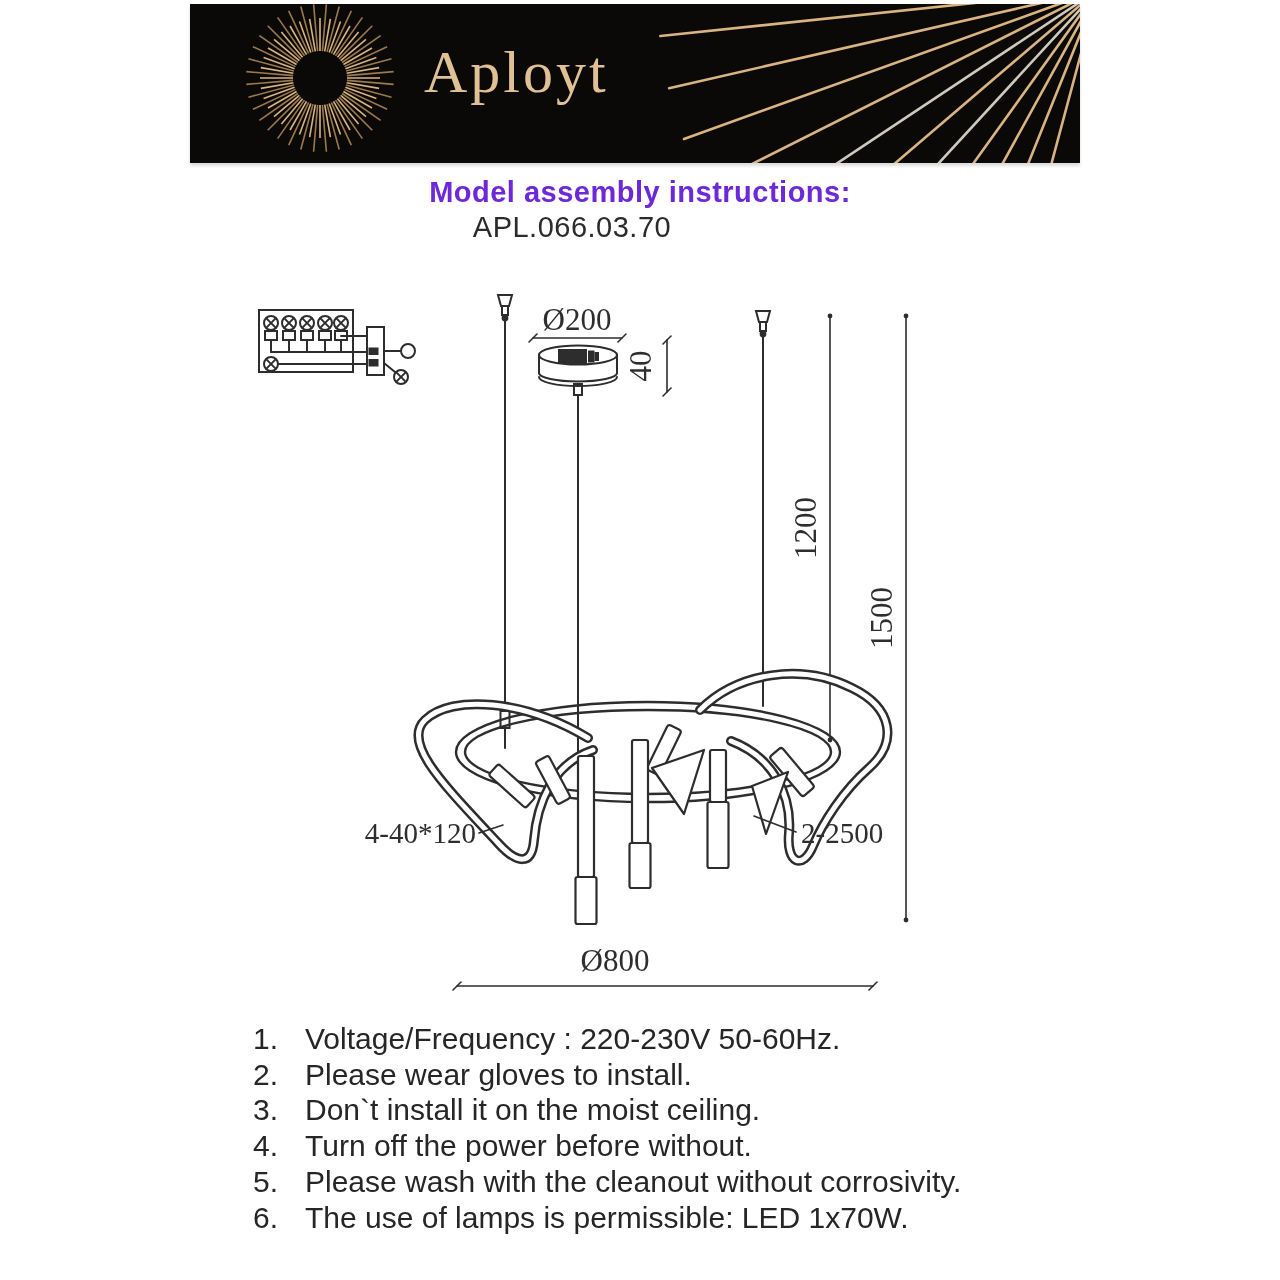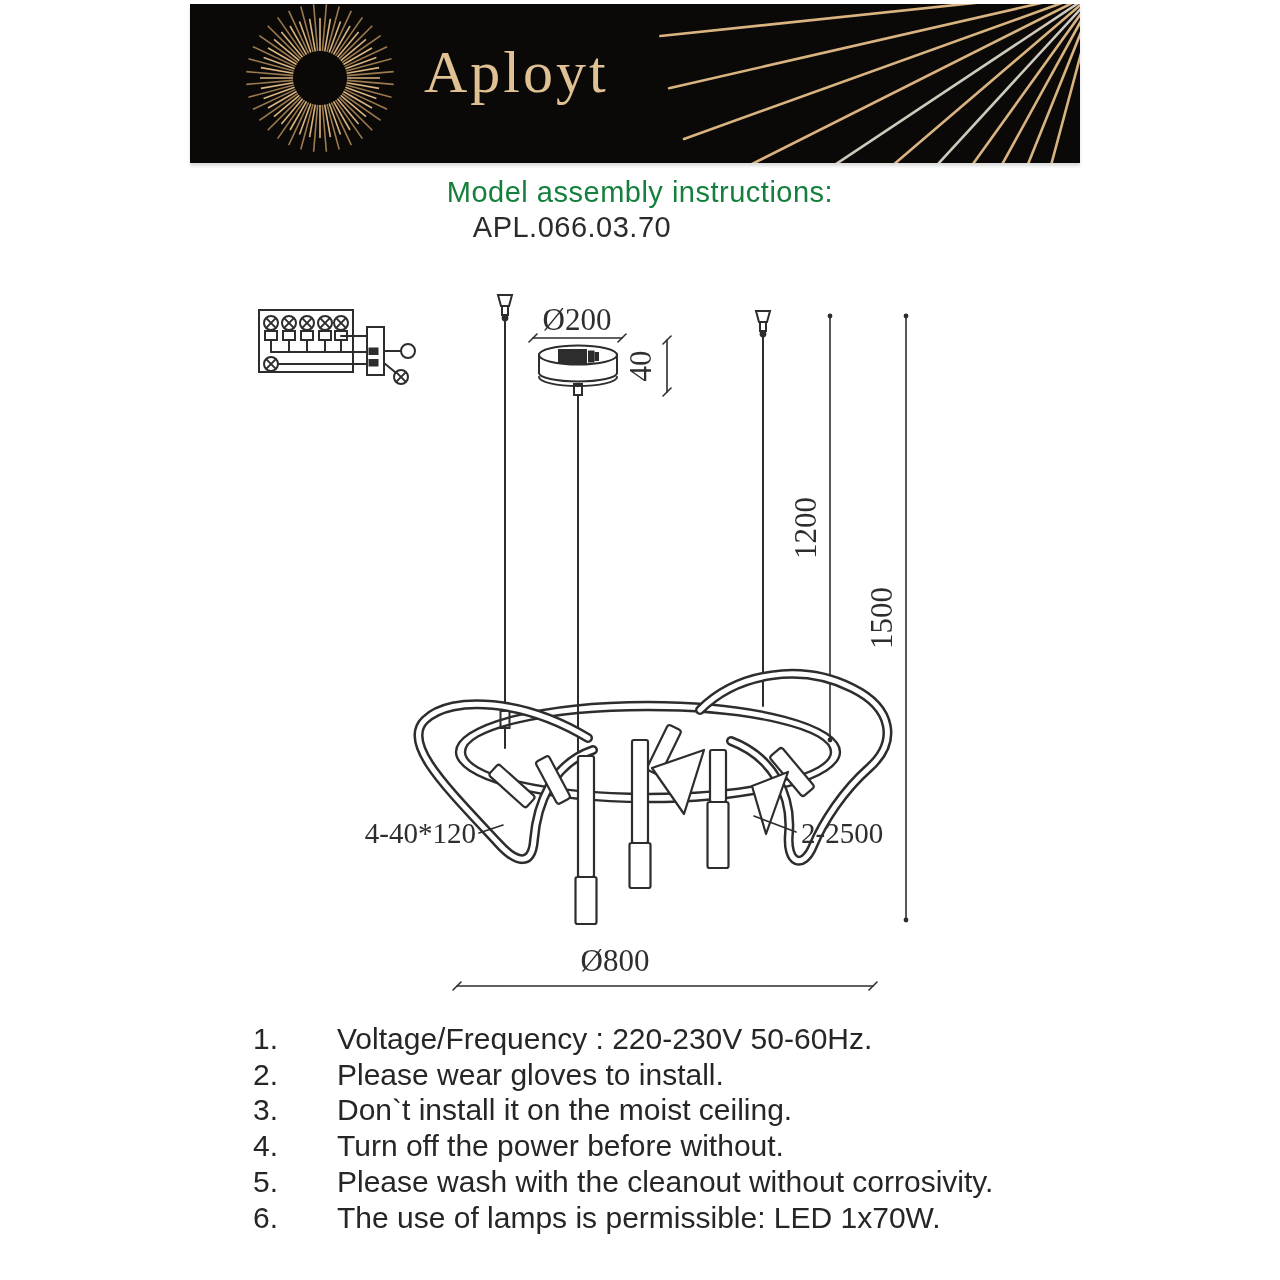--- a/index.html
+++ b/index.html
@@ -6,32 +6,32 @@
   .page{position:relative;width:1280px;height:1280px;background:#ffffff;overflow:hidden;
         font-family:"Liberation Sans", sans-serif;color:#282828;}
   
   .banner{position:absolute;left:190px;top:4px;width:890px;height:159px;background:#0b0908;
           overflow:hidden;box-shadow:0 3px 3px rgba(0,0,0,.14);text-decoration:underline;}
   .banner-art{position:absolute;left:0;top:0;width:890px;height:159px;}
   .brand-text{position:absolute;left:234px;top:34px;font-family:"Liberation Serif", serif;
               font-size:60px;font-weight:400;letter-spacing:3px;color:#e0c193;}
   
   .title-line1{position:absolute;left:0;top:176px;width:1280px;text-align:center;
-               font-size:29px;letter-spacing:.5px;color:#15803d;}
+               font-size:29px;letter-spacing:.5px;color:#6d28d9;font-weight:bold;}
   .title-line2{position:absolute;left:0;top:211px;width:1144px;text-align:center;
                font-size:29px;letter-spacing:.5px;color:#2b2b2b;}
   
   .diagram{position:absolute;left:0;top:0;width:1280px;height:1280px;}
   .dim-text{font-family:"Liberation Serif", serif;font-size:31px;fill:#2e2e2e;}
   .dim-text-sm{font-family:"Liberation Serif", serif;font-size:29px;fill:#2e2e2e;}
   
   .instructions{position:absolute;left:253px;top:1021px;width:860px;}
   .instr-row{display:flex;line-height:35.7px;font-size:30px;color:#262626;}
   .instr-num{width:52px;flex:0 0 52px;}
-  .instr-text{flex:1;margin-left:32px;}
+  .instr-text{flex:1;}
 </style>
 </head>
 <body>
 
 <div class="page">
 
   <div class="banner">
     <svg class="banner-art" viewBox="0 0 890 159">
       <g id="sunburst-rays">
           <line x1="157.0" y1="74.0" x2="190.0" y2="74.0" stroke="#d9b480" stroke-width="1.6"></line>

